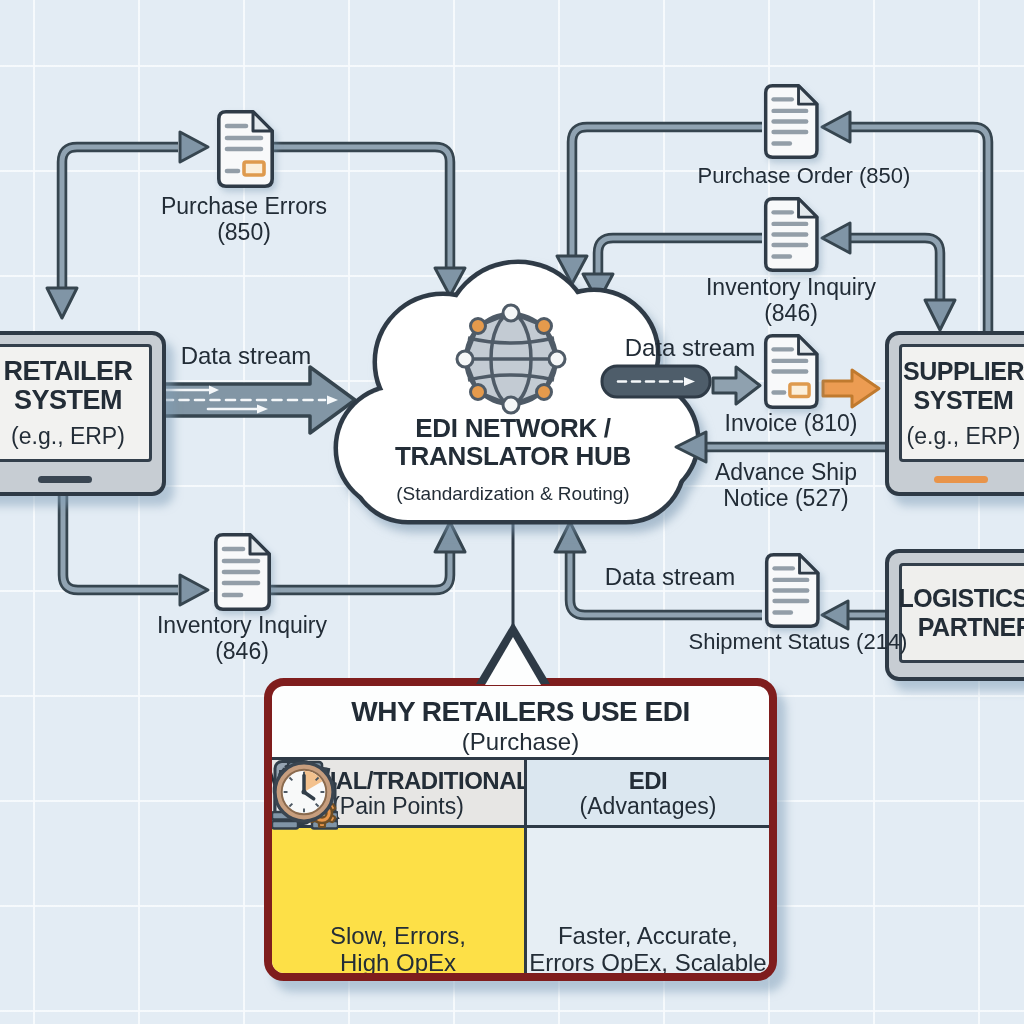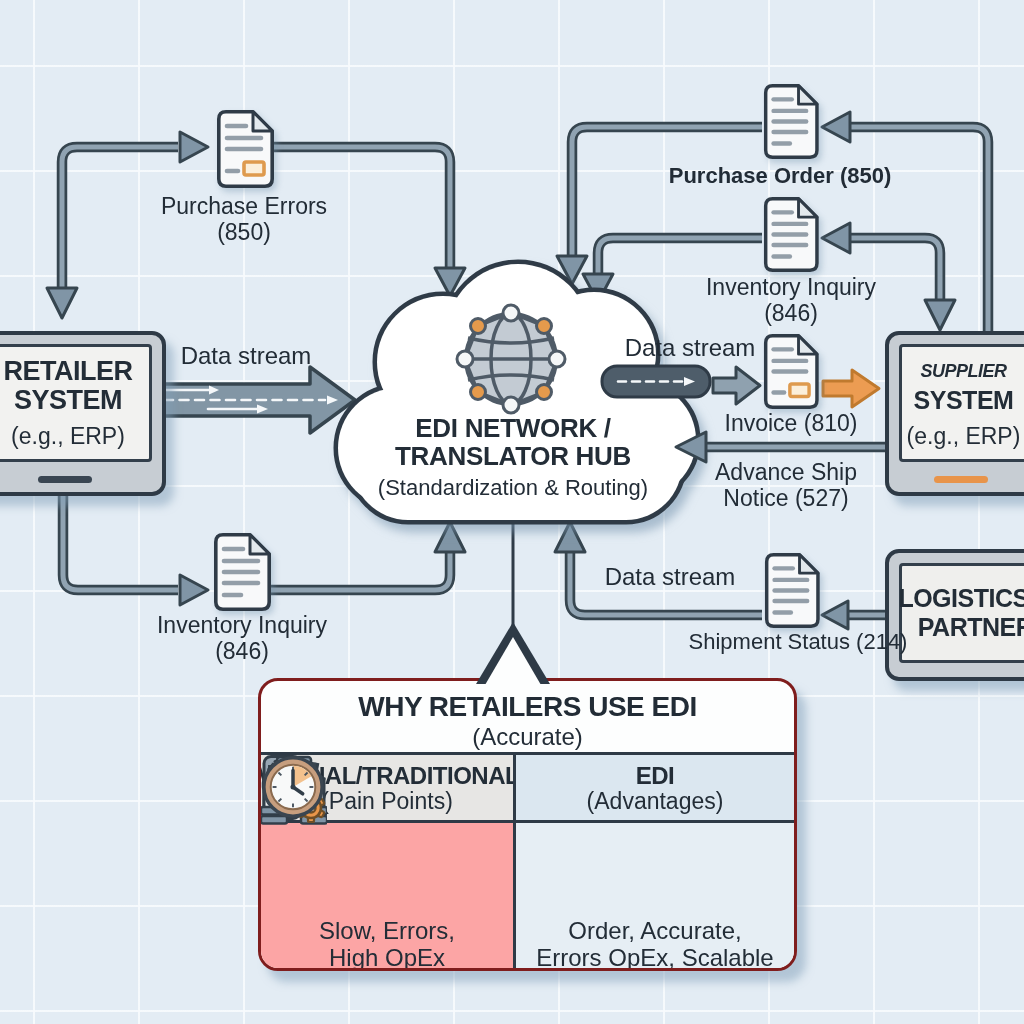--- a/index.html
+++ b/index.html
@@ -34,40 +34,40 @@
     box-shadow:8px 10px 8px rgba(130,160,185,.5);}
   .screen{position:absolute;left:10px;right:10px;top:9px;background:#F2F2F0;
     border:3px solid #333F4B;border-radius:4px;display:flex;flex-direction:column;
     align-items:center;justify-content:center;text-align:center;}
   .screen .big{font-weight:bold;font-size:27px;line-height:29px;letter-spacing:-.5px;}
   .screen .sub{font-size:23px;line-height:26px;margin-top:8px;}
   .stand-dash{position:absolute;bottom:9px;height:7px;width:54px;border-radius:4px;}
 
   .cloud-text{position:absolute;left:313px;top:414px;width:400px;text-align:center;}
   .cloud-text .l1,.cloud-text .l2{font-weight:bold;font-size:26px;line-height:28px;letter-spacing:-.3px;}
-  .cloud-text .l3{font-size:22px;line-height:26px;margin-top:5px;}
-
-  .panel{position:absolute;left:258px;top:678px;width:497px;height:287px;
-    background:#FDFEFE;border:3px solid #7f1d1d;border-radius:20px;overflow:hidden;
-    box-shadow:9px 11px 8px rgba(130,160,185,.5);padding-left:36px;}
+  .cloud-text .l3{font-size:19px;line-height:26px;margin-top:11px;}
+
+  .panel{position:absolute;left:264px;top:678px;width:497px;height:287px;
+    background:#FDFEFE;border:8px solid #7f1d1d;border-radius:20px;overflow:hidden;
+    box-shadow:9px 11px 8px rgba(130,160,185,.5);}
   .panel-title{position:absolute;left:0;right:0;top:10px;text-align:center;
     font-weight:bold;font-size:28px;letter-spacing:-.5px;color:#222C36;}
   .panel-subtitle{position:absolute;left:0;right:0;top:42px;text-align:center;font-size:24px;}
   .benefit-table{position:absolute;left:0;right:0;top:71px;bottom:0;
     display:grid;grid-template-columns:252px 1fr;grid-template-rows:68px 1fr;
     border-top:3px solid #2E3A46;}
   .cell{text-align:center;}
   .hdr{display:flex;flex-direction:column;align-items:center;justify-content:center;
     border-bottom:3px solid #2E3A46;}
   .hdr .h1{font-weight:bold;font-size:24px;letter-spacing:-.5px;line-height:27px;}
   .hdr .h2{font-size:23px;line-height:25px;}
   .col-right{border-left:3px solid #2E3A46;}
   .hdr-left{background:#E7E6E4;}
   .hdr-right{background:#DBE7F0;}
-  .body-left{background:#fca5a5;}
+  .body-left{background:#fde047;}
   .body-right{background:#E6EEF4;}
   .icons-row{display:flex;align-items:center;justify-content:center;gap:15px;padding-top:13px;height:74px;}
   .cell-caption{font-size:24px;line-height:27px;margin-top:7px;}
 
   .notch-outer{position:absolute;left:476px;top:622px;width:0;height:0;
     border-left:37px solid transparent;border-right:37px solid transparent;
     border-bottom:62px solid #2E3A46;}
   .notch-inner{position:absolute;left:485px;top:637px;width:0;height:0;
     border-left:28px solid transparent;border-right:28px solid transparent;
     border-bottom:48px solid #FDFEFE;}
@@ -231,21 +231,21 @@
   <div class="screen" style="height:112px;">
     <div class="big">RETAILER</div>
     <div class="big">SYSTEM</div>
     <div class="sub">(e.g., ERP)</div>
   </div>
   <div class="stand-dash" style="left:64px;background:#3A4652;"></div>
 </div>
 
 <div class="monitor" style="left:885px;top:331px;width:149px;height:157px;">
   <div class="screen" style="height:112px;">
-    <div class="big" style="font-size:18px;font-style:italic;">SUPPLIER</div>
+    <div class="big" style="font-size:25px;">SUPPLIER</div>
     <div class="big" style="font-size:25px;">SYSTEM</div>
     <div class="sub">(e.g., ERP)</div>
   </div>
   <div class="stand-dash" style="left:45px;background:#E8944A;"></div>
 </div>
 
 <div class="monitor" style="left:885px;top:549px;width:149px;height:124px;">
   <div class="screen" style="top:10px;height:94px;background:#EFEFED;">
     <div class="big" style="font-size:25px;">LOGISTICS</div>
     <div class="big" style="font-size:25px;margin-left:24px;">PARTNER</div>
@@ -256,41 +256,41 @@
   <div class="l1">EDI NETWORK /</div>
   <div class="l2">TRANSLATOR HUB</div>
   <div class="l3">(Standardization &amp; Routing)</div>
 </div>
 
 <div class="label" style="left:244px;top:193px;">
   <div>Purchase Errors</div>
   <div>(850)</div>
 </div>
 <div class="label" style="left:246px;top:343px;font-size:24px;">Data stream</div>
-<div class="label small" style="left:780px;top:163px;font-weight:bold;">Purchase Order (850)</div>
+<div class="label small" style="left:804px;top:163px;">Purchase Order (850)</div>
 <div class="label" style="left:791px;top:274px;">
   <div>Inventory Inquiry</div>
   <div>(846)</div>
 </div>
 <div class="label" style="left:690px;top:335px;font-size:24px;">Data stream</div>
 <div class="label" style="left:791px;top:410px;">Invoice (810)</div>
 <div class="label" style="left:786px;top:459px;">
   <div>Advance Ship</div>
   <div>Notice (527)</div>
 </div>
 <div class="label" style="left:670px;top:564px;font-size:24px;">Data stream</div>
 <div class="label small" style="left:798px;top:629px;">Shipment Status (214)</div>
 <div class="label" style="left:242px;top:612px;">
   <div>Inventory Inquiry</div>
   <div>(846)</div>
 </div>
 
 <div class="panel">
   <div class="panel-title">WHY RETAILERS USE EDI</div>
-  <div class="panel-subtitle">(Accurate)</div>
+  <div class="panel-subtitle">(Purchase)</div>
   <div class="benefit-table">
     <div class="cell hdr hdr-left">
       <div class="h1">MANUAL/TRADITIONAL</div>
       <div class="h2">(Pain Points)</div>
     </div>
     <div class="cell hdr hdr-right col-right">
       <div class="h1">EDI</div>
       <div class="h2">(Advantages)</div>
     </div>
 
@@ -394,21 +394,21 @@
               <path d="M 48,48 L 45,45"></path>
           </g>
           <g stroke="#323E49" stroke-width="3.6" stroke-linecap="round">
             <path d="M 33,33 L 33,16"></path>
               <path d="M 33,33 L 43,40"></path>
           </g>
           <circle cx="33" cy="33" r="2.6" fill="#323E49"></circle>
         </svg>
       </div>
       <div class="cell-caption">
-        <div>Order, Accurate,</div>
+        <div>Faster, Accurate,</div>
         <div>Errors OpEx, Scalable</div>
       </div>
     </div>
   </div>
 </div>
 
 <div class="notch-outer"></div>
 <div class="notch-inner"></div>
 
 </body></html>

